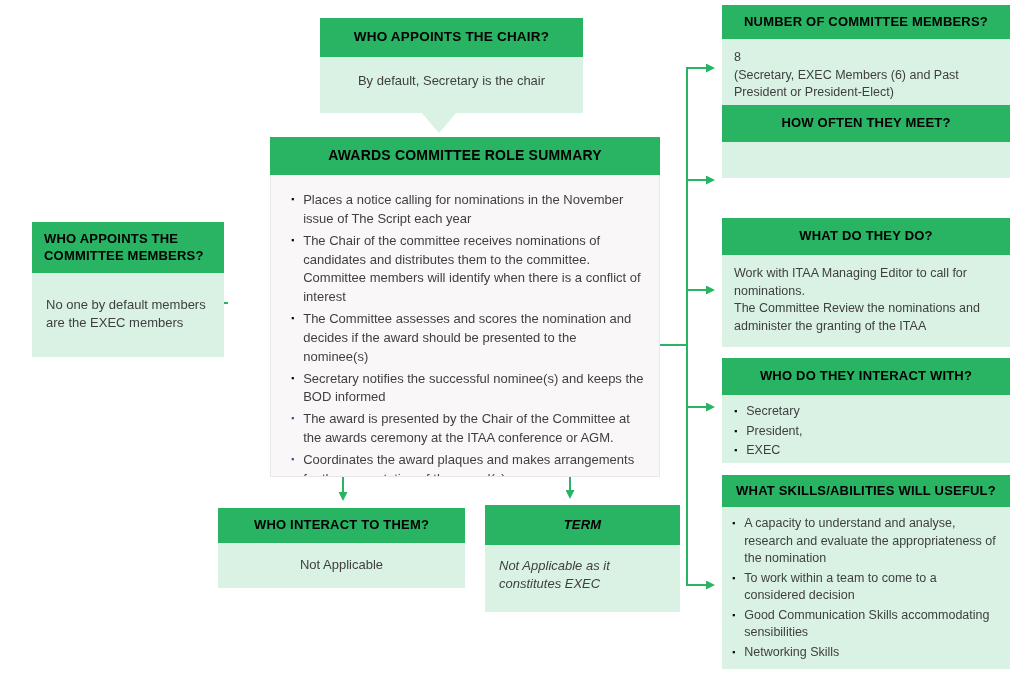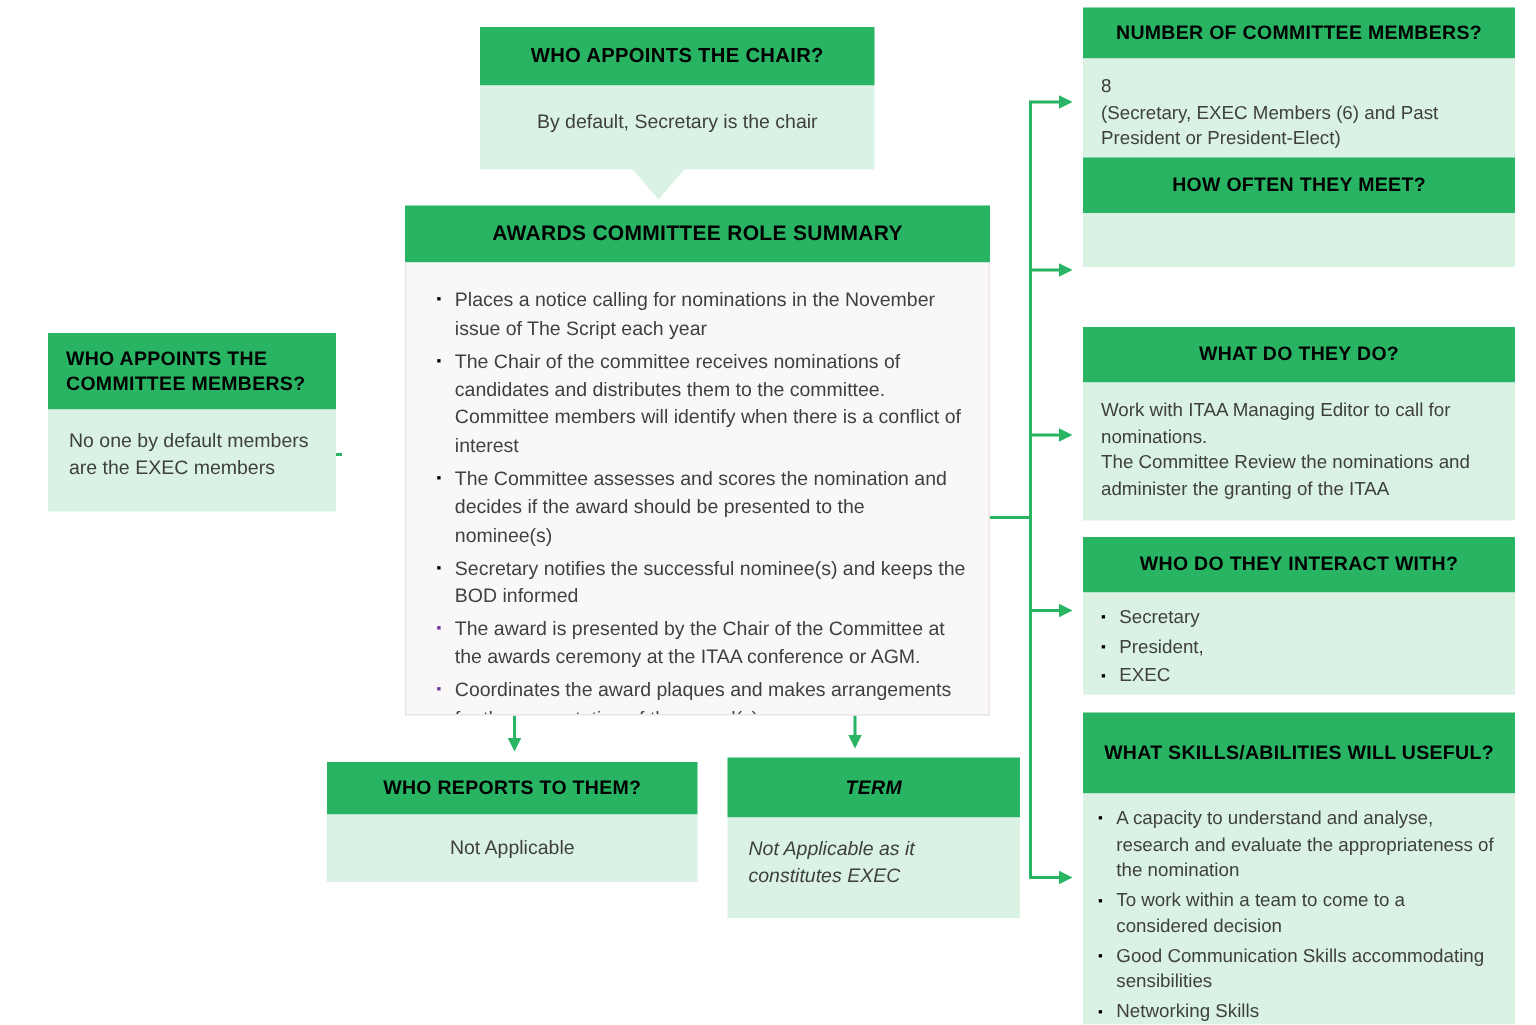--- a/index.html
+++ b/index.html
@@ -58,30 +58,30 @@
     background: #faf7f8;
     border: 1px solid #ece5e7;
     border-top: none;
     padding: 16px 14px 10px 20px;
     font-size: 13px;
   }
 
   
   .left-box { left: 8px; top: 222px; width: 192px; margin-left: 24px; }
   .left-box .hdr { height: 51px; padding: 6px 12px; }
-  .left-box .bdy { height: 68px; font-size: 13px; padding: 12px 14px; }
+  .left-box .bdy { height: 84px; font-size: 13px; padding: 23px 14px; }
 
   
   .rb { left: 722px; width: 288px; }
   .rb .hdr { height: 37px; }
   .rb1 { top: 5px; }   .rb1 .hdr { height: 34px; } .rb1 .bdy { height: 67px; }
   .rb2 { top: 105px; } .rb2 .bdy { height: 36px; }
   .rb3 { top: 218px; } .rb3 .bdy { height: 92px; }
   .rb4 { top: 358px; } .rb4 .bdy { height: 68px; padding: 8px 12px; }
-  .rb5 { top: 475px; } .rb5 .hdr { height: 54px; } .rb5 .bdy { height: 162px; padding: 8px 10px; }
+  .rb5 { top: 475px; } .rb5 .hdr { height: 32px; } .rb5 .bdy { height: 162px; padding: 8px 10px; }
 
   
   .bottom-reports { left: 218px; top: 508px; width: 247px; }
   .bottom-reports .hdr { height: 35px; }
   .bottom-reports .bdy { height: 45px; padding-top: 13px; font-size: 13px; }
   .bottom-term { left: 485px; top: 505px; width: 195px; font-style: italic; }
   .bottom-term .hdr { height: 40px; }
   .bottom-term .bdy { height: 67px; font-size: 13px; padding: 12px 14px; }
 
   
@@ -237,21 +237,21 @@
 
           <li>
             <span class="bullet-marker">▪</span>
             <span class="bullet-text">Networking Skills</span>
           </li>
         </ul>
     </div>
   </div>
 
   <div class="box bottom-reports">
-    <div class="hdr">WHO REPORTS TO THEM?</div>
+    <div class="hdr">WHO INTERACT TO THEM?</div>
     <div class="bdy pre center-txt">Not Applicable</div>
   </div>
 
   <div class="box bottom-term">
     <div class="hdr">TERM</div>
     <div class="bdy pre">Not Applicable as it constitutes EXEC</div>
   </div>
 
 </div>
 

